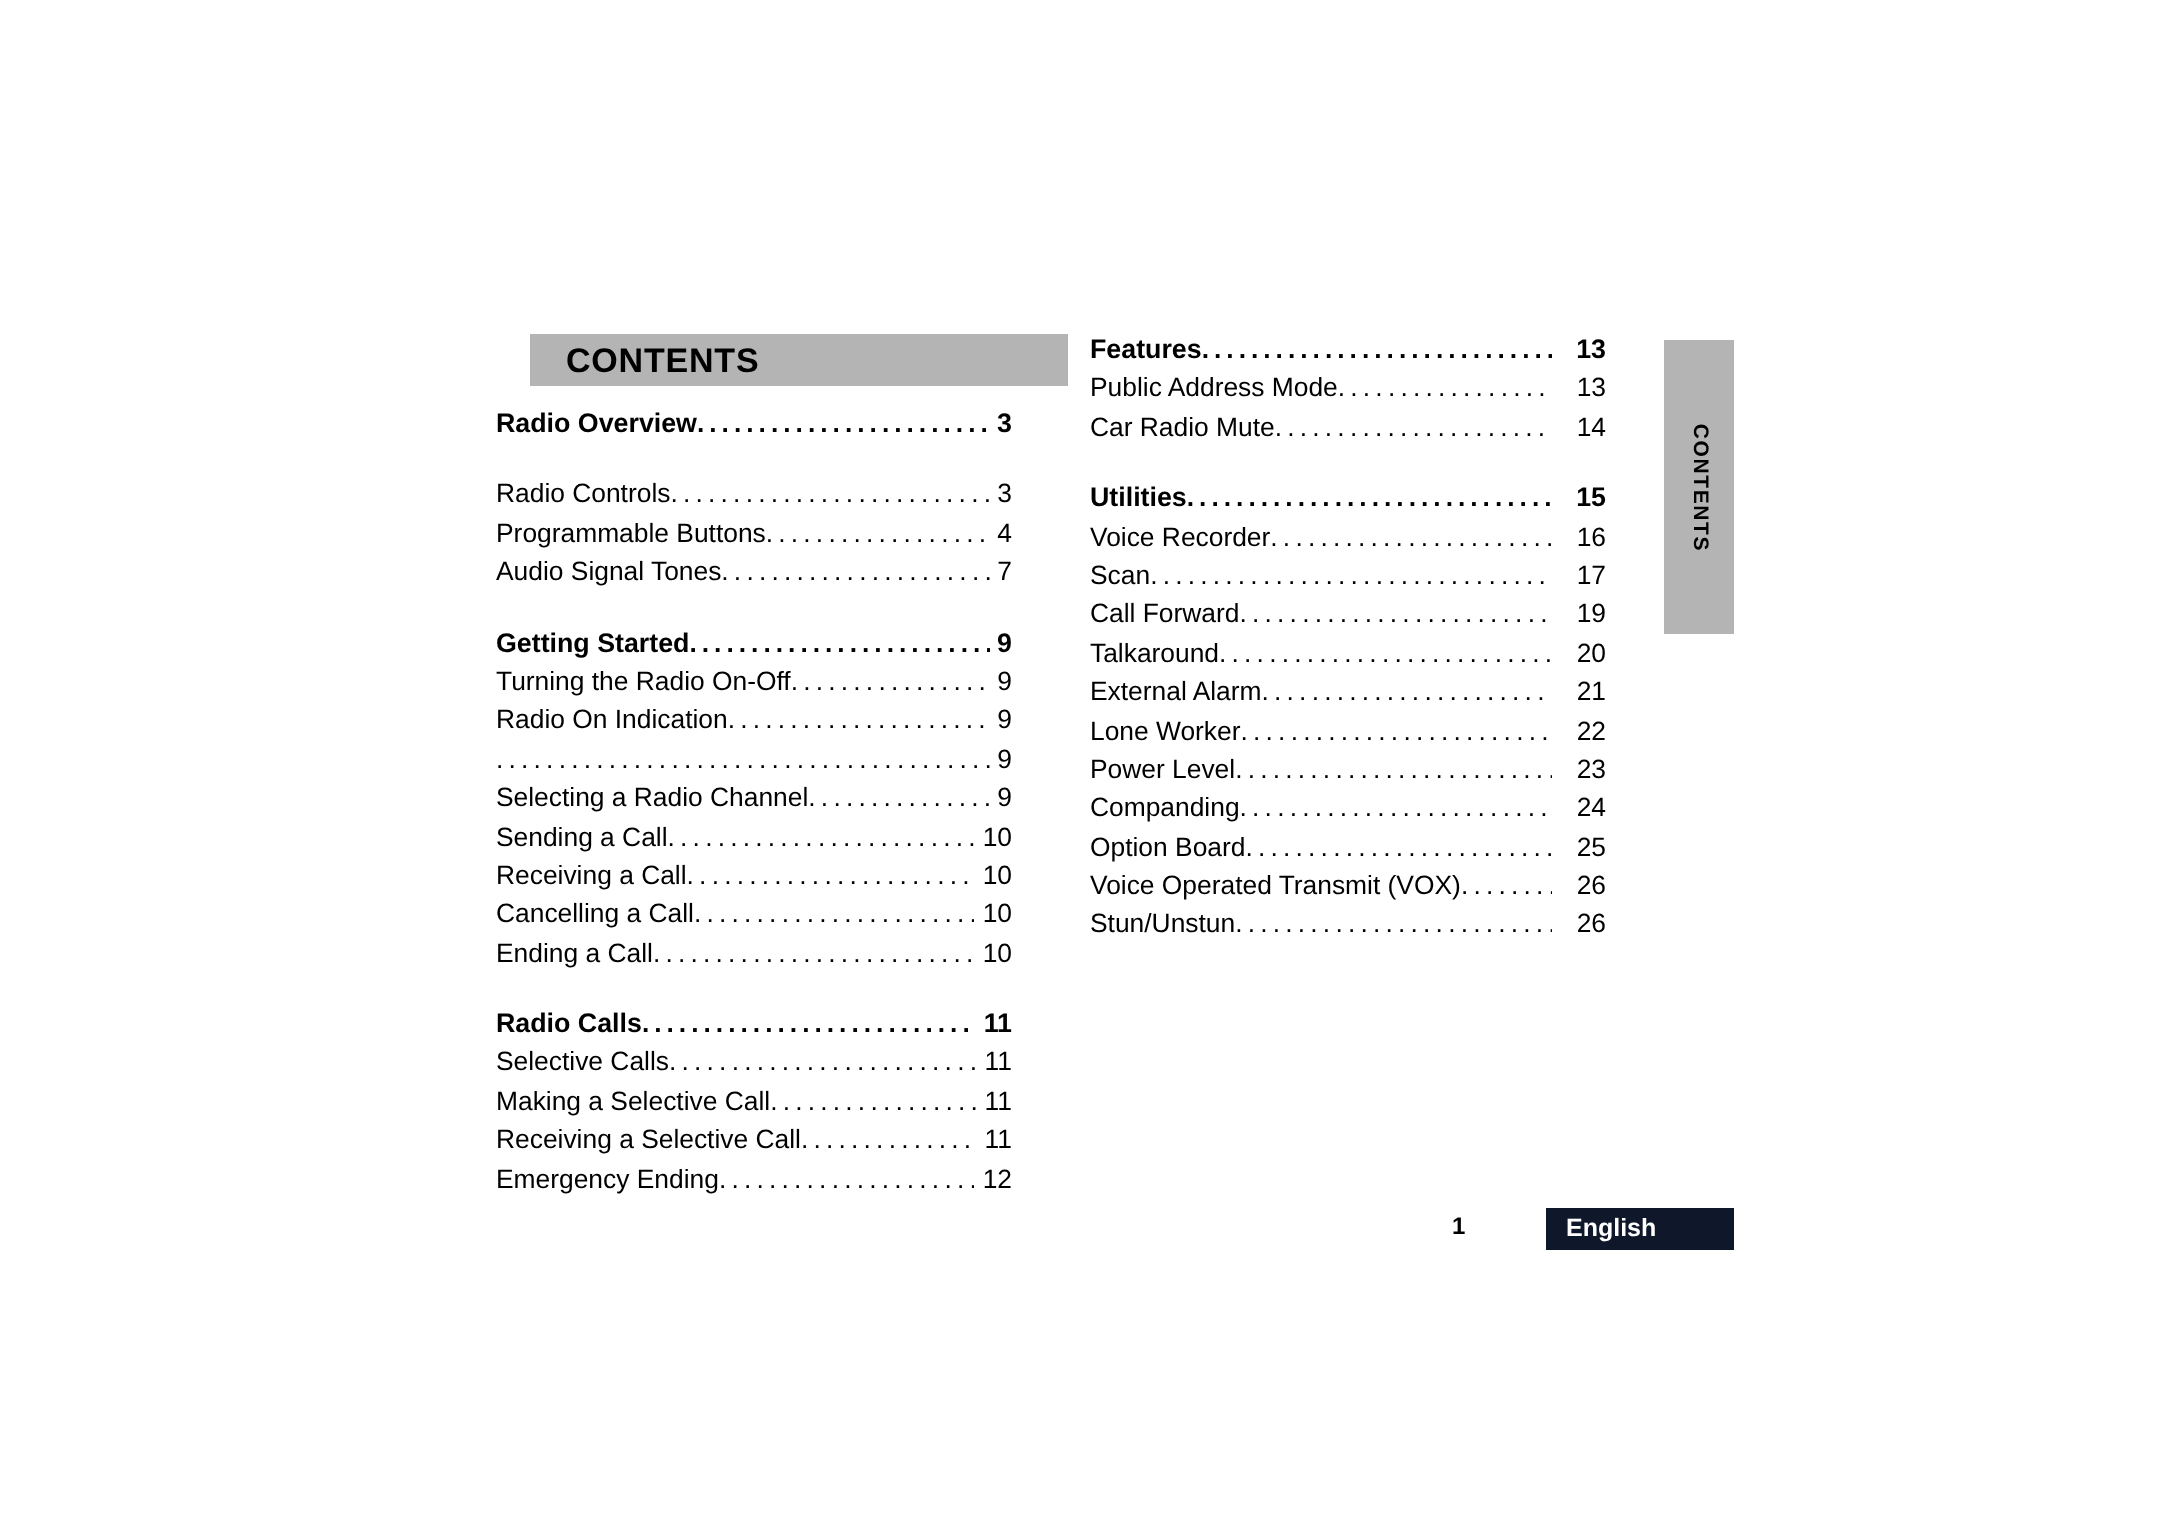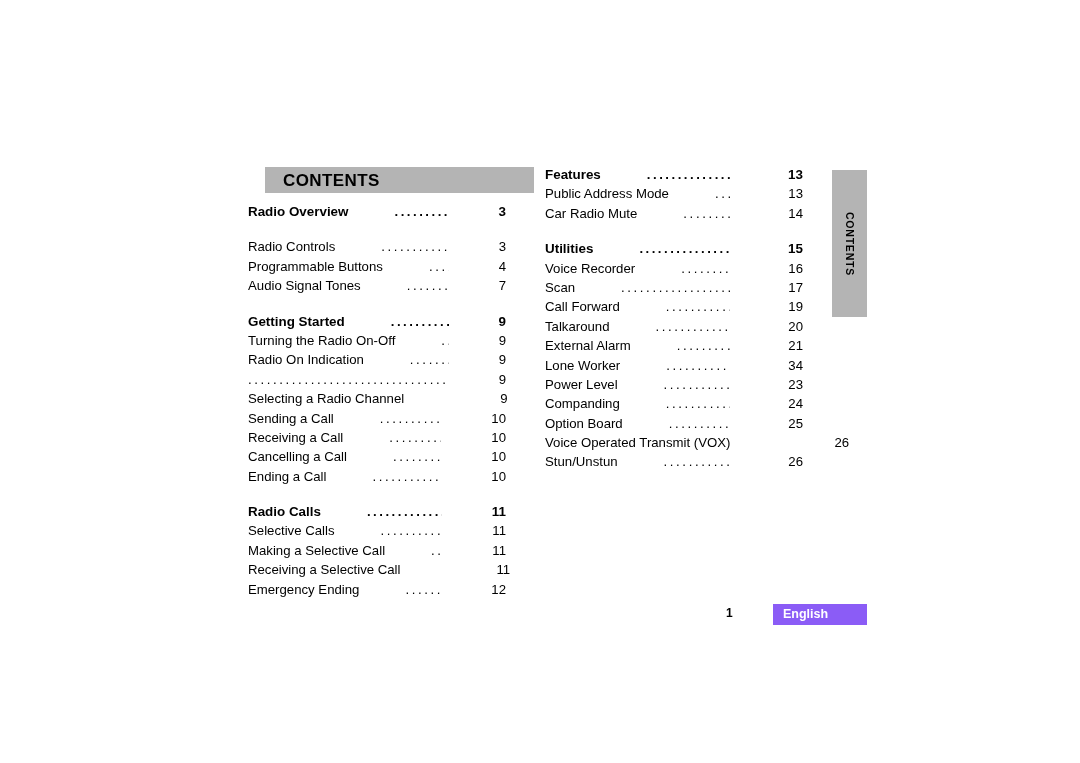--- a/index.html
+++ b/index.html
@@ -54,21 +54,20 @@
 
   
   .toc-row {
     display: flex;
     align-items: baseline;
     width: 100%;
     white-space: nowrap;
     font-size: 13.2px;
     line-height: 19.4px;
     height: 19.4px;
-    gap: 46px;
   }
   .toc-row.bold {
     font-weight: bold;
     font-size: 13.4px;
   }
   .toc-label {
     flex: 0 0 auto;
   }
   .toc-dots {
     flex: 1 1 auto;
@@ -119,21 +118,21 @@
     top: 606px;
     font-size: 12px;
     font-weight: bold;
   }
   #footer-language-badge {
     position: absolute;
     left: 773px;
     top: 604px;
     width: 94px;
     height: 21px;
-    background: #8b5cf6;
+    background: #0f172a;
   }
   #footer-language-badge .lang {
     position: absolute;
     left: 10px;
     top: 3px;
     font-size: 12.5px;
     font-weight: bold;
     color: #ffffff;
   }
 </style>
@@ -284,21 +283,21 @@
         <span class="toc-page">20</span>
       </div>
       <div class="toc-row">
         <span class="toc-label">External Alarm</span>
         <span class="toc-dots">..........................................................................................</span>
         <span class="toc-page">21</span>
       </div>
       <div class="toc-row">
         <span class="toc-label">Lone Worker</span>
         <span class="toc-dots">..........................................................................................</span>
-        <span class="toc-page">34</span>
+        <span class="toc-page">22</span>
       </div>
       <div class="toc-row">
         <span class="toc-label">Power Level</span>
         <span class="toc-dots">..........................................................................................</span>
         <span class="toc-page">23</span>
       </div>
       <div class="toc-row">
         <span class="toc-label">Companding</span>
         <span class="toc-dots">..........................................................................................</span>
         <span class="toc-page">24</span>

